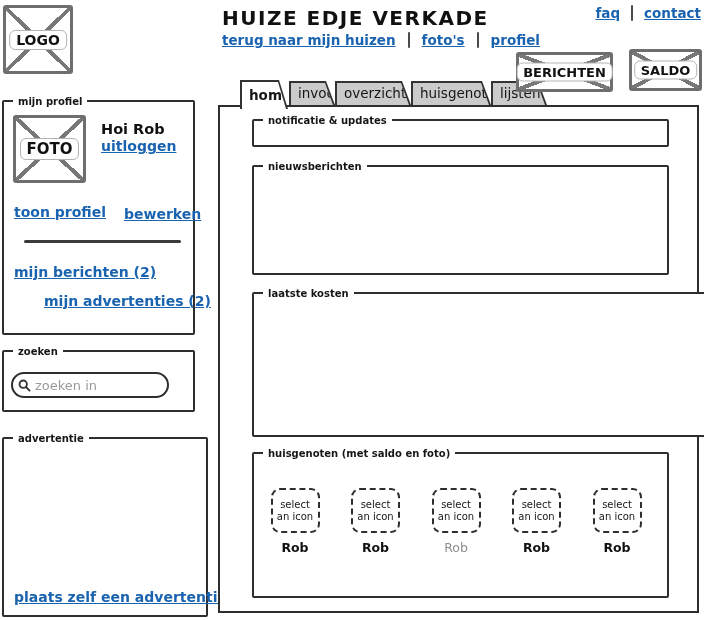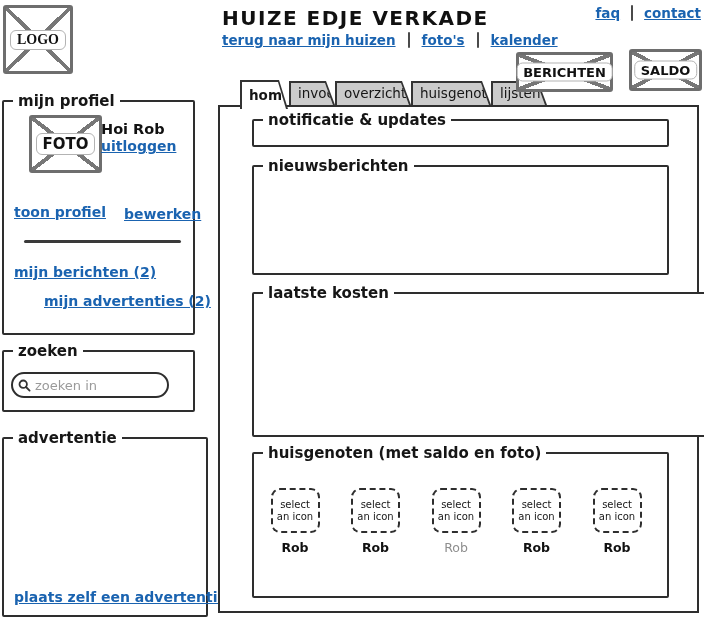--- a/index.html
+++ b/index.html
@@ -18,43 +18,43 @@
   .img-ph .ph-label {
     position:absolute; top:50%; left:50%; transform:translate(-50%,-50%);
     background:#fff; border:1px solid #b3b3b3; border-radius:6px;
     padding:1px 6px; font-weight:700; white-space:nowrap; color:#111;
   }
   .panel {
     position:absolute; border:2px solid #2e2e2e; border-radius:2px; background:#fff;
   }
   .legend {
     position:absolute; top:-9px; left:9px; background:#fff; padding:0 5px;
-    font-size:15px; font-weight:700; color:#161616; white-space:nowrap; line-height:17px;
+    font-size:10px; font-weight:700; color:#161616; white-space:nowrap; line-height:17px;
   }
   a.lnk, .lnk {
     color:#1a63b0; text-decoration:underline; font-weight:600; font-size:14px;
     cursor:pointer; white-space:nowrap;
   }
   .vsep { width:2px; height:16px; background:#4a4a4a; border-radius:1px; }
 
   
-  .logo-ph   { left:3px; top:5px; width:70px; height:69px;font-family:Liberation Serif, serif; }
+  .logo-ph   { left:3px; top:5px; width:70px; height:69px; }
   .logo-ph .ph-label { font-size:14px; }
   .page-title{ position:absolute; left:222px; top:6px; font-size:20px; font-weight:700; letter-spacing:1.5px; color:#111; }
   .top-links { position:absolute; top:5px; right:3px; display:flex; align-items:center; gap:11px; }
   .top-links .lnk { font-size:13.5px; }
   .nav-row   { position:absolute; left:222px; top:32px; display:flex; align-items:center; gap:12px; }
   .nav-row .lnk { font-size:13.5px; }
   .berichten-ph { left:516px; top:52px; width:97px; height:40px; z-index:6; }
   .saldo-ph     { left:629px; top:49px; width:73px; height:42px; z-index:6; }
   .berichten-ph .ph-label, .saldo-ph .ph-label { font-size:13px; }
 
   
   .profile-panel { left:2px; top:100px; width:193px; height:235px; }
-  .foto-ph   { left:9px;  top:13px; width:73px; height:58px;margin-left:16px; }
+  .foto-ph   { left:9px;  top:13px; width:73px; height:68px; }
   .foto-ph .ph-label { font-size:15px; }
   .greeting  { position:absolute; left:97px; top:19px; font-size:14.5px; font-weight:600; color:#111; }
   .logout-lnk{ position:absolute; left:97px; top:36px; }
   .showprof-lnk { position:absolute; left:10px; top:102px; }
   .edit-lnk  { position:absolute; left:120px; top:104px; }
   .prof-divider { position:absolute; left:20px; top:138px; width:157px; height:2.5px; background:#3a3a3a; border-radius:2px; }
   .msgs-lnk  { position:absolute; left:10px; top:162px; }
   .ads-lnk   { position:absolute; left:10px; top:191px;margin-left:30px; }
 
   .search-panel { left:2px; top:350px; width:193px; height:62px; }
@@ -122,21 +122,21 @@
     <a class="lnk">faq</a>
     <span class="vsep"></span>
     <a class="lnk">contact</a>
   </div>
 
   <div class="nav-row">
     <a class="lnk">terug naar mijn huizen</a>
     <span class="vsep"></span>
     <a class="lnk">foto's</a>
     <span class="vsep"></span>
-    <a class="lnk">kalender</a>
+    <a class="lnk">profiel</a>
   </div>
 
   <div class="img-ph berichten-ph">
     <span class="ph-label">BERICHTEN</span>
   </div>
   <div class="img-ph saldo-ph">
     <span class="ph-label">SALDO</span>
   </div>
 
   <div class="panel profile-panel">

